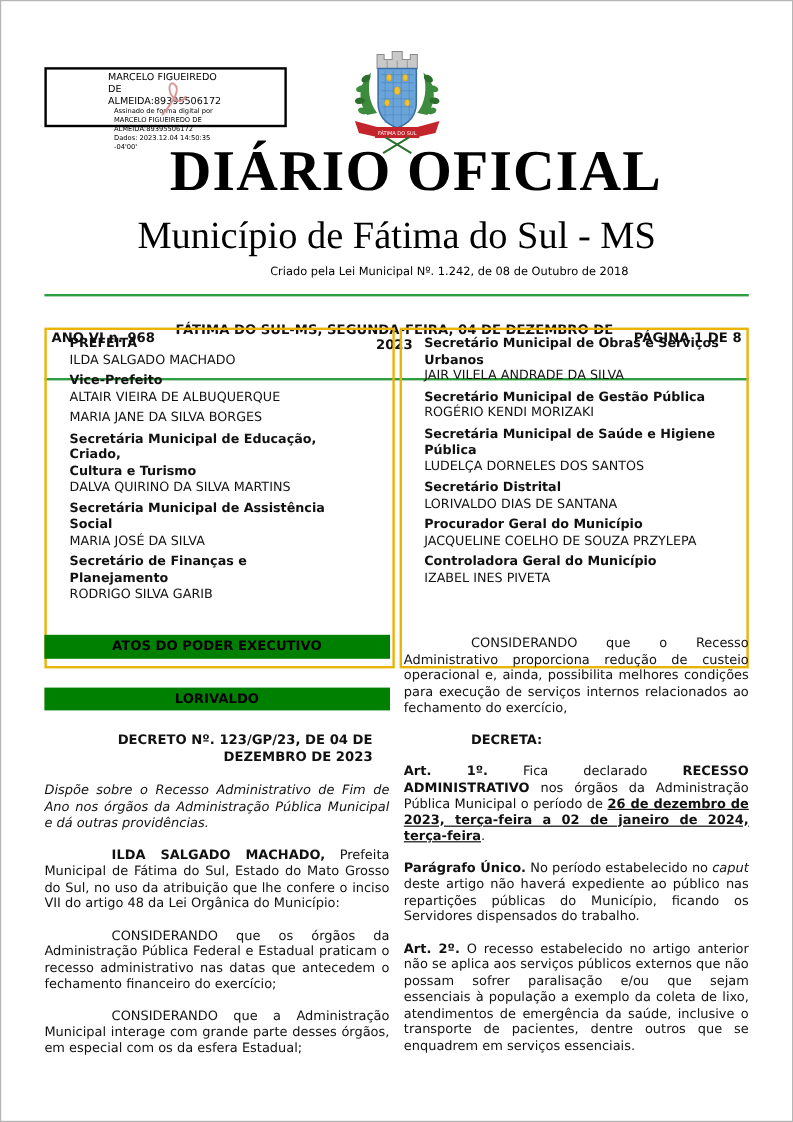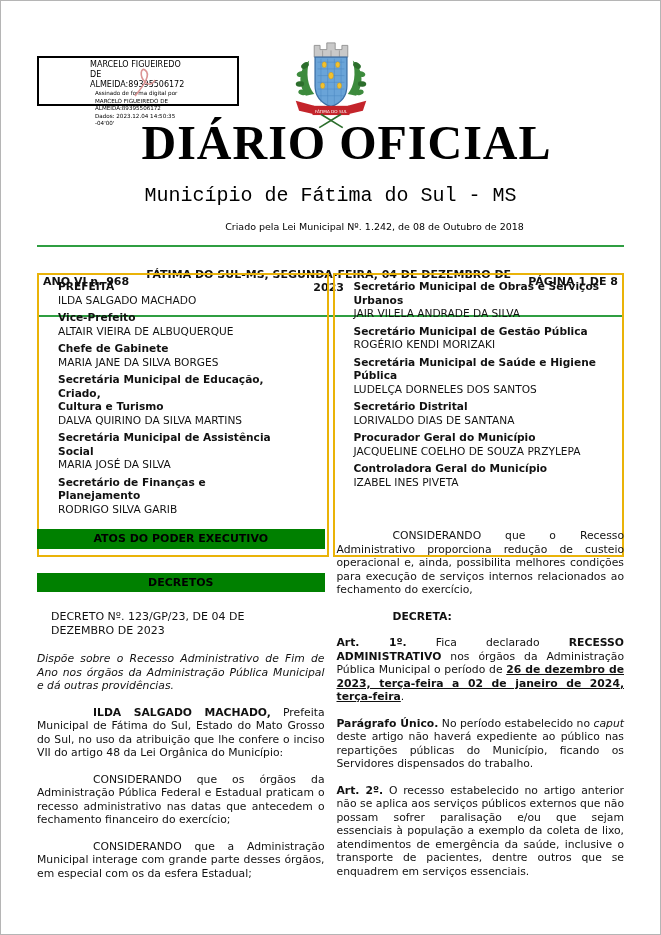--- a/index.html
+++ b/index.html
@@ -21,22 +21,22 @@
   
   .crest{position:absolute;left:50%;top:36px;transform:translateX(-50%);}
   
   .title{
     position:absolute;top:116px;left:16px;width:100%;text-align:center;
     font-family:"Liberation Serif","DejaVu Serif",serif;font-weight:bold;
     font-size:48px;line-height:52px;letter-spacing:1px;color:#000;
   }
   .subtitle{
     position:absolute;top:180px;left:0;width:100%;text-align:center;
-    font-family:Liberation Mono, monospace;
-    font-size:20px;line-height:30px;color:#000;
+    font-family:Liberation Serif, serif;
+    font-size:32px;line-height:30px;color:#000;
   }
   .law{
     position:absolute;top:220px;left:0;width:100%;text-align:center;
     font-size:9.5px;color:#000;padding-left:44px;
   }
   
   .infobar{
     position:absolute;top:244px;left:36px;right:36px;
     border-top:2px solid #2f9e41;border-bottom:2px solid #2f9e41;
     display:flex;align-items:center;justify-content:space-between;
@@ -54,21 +54,21 @@
   .pname{font-weight:normal;}
   
   .bodycols{position:absolute;top:528px;left:36px;right:36px;display:flex;gap:12px;}
   .col{flex:1;font-size:10.8px;line-height:13.5px;text-align:justify;}
   .banner{
     background:#008000;color:#000;font-weight:bold;font-size:11px;
     text-align:center;padding:3px 0;margin-bottom:24px;
   }
   .banner.second{margin-bottom:18px;}
   .decree-heading{
-    font-weight:normal;font-size:11px;line-height:14px;text-align:left;
+    font-weight:bold;font-size:11px;line-height:14px;text-align:right;
     padding:0 14px;margin-bottom:14px;
   }
   p.para{margin:0 0 13px 0;}
   .ind{text-indent:56px;}
   .b{font-weight:bold;}
   .i{font-style:italic;}
   .bu{font-weight:bold;text-decoration:underline;}
   .ital{font-style:italic;}
 </style>
 </head>
@@ -148,21 +148,20 @@
     <div class="staff-box">
       <div class="entry">
         <div class="role">PREFEITA</div>
         <div class="pname">ILDA SALGADO MACHADO</div>
       </div>
       <div class="entry">
         <div class="role">Vice-Prefeito</div>
         <div class="pname">ALTAIR VIEIRA DE ALBUQUERQUE</div>
       </div>
       <div class="entry">
-        <div class="role">Chefe de Gabinete</div>
         <div class="pname">MARIA JANE DA SILVA BORGES</div>
       </div>
       <div class="entry">
         <div class="role">Secretária Municipal de Educação, Criado,
 Cultura e Turismo</div>
         <div class="pname">DALVA QUIRINO DA SILVA MARTINS</div>
       </div>
       <div class="entry">
         <div class="role">Secretária Municipal de Assistência
 Social</div>
@@ -200,21 +199,21 @@
       <div class="entry">
         <div class="role">Controladora Geral do Município</div>
         <div class="pname">IZABEL INES PIVETA</div>
       </div>
     </div>
   </div>
 
   <div class="bodycols">
     <div class="col">
       <div class="banner">ATOS DO PODER EXECUTIVO</div>
-      <div class="banner second">DECRETOS</div>
+      <div class="banner second">LORIVALDO</div>
       <div class="decree-heading">DECRETO Nº. 123/GP/23, DE 04 DE DEZEMBRO DE 2023</div>
       <p class="para ital"><span class="i">Dispõe sobre o Recesso Administrativo de Fim de Ano nos órgãos da Administração Pública Municipal e dá outras providências.</span></p>
       <p class="para ind"><span class="b">ILDA SALGADO MACHADO,</span><span> Prefeita Municipal de Fátima do Sul, Estado do Mato Grosso do Sul, no uso da atribuição que lhe confere o inciso VII do artigo 48 da Lei Orgânica do Município:</span></p>
       <p class="para ind"><span>CONSIDERANDO que os órgãos da Administração Pública Federal e Estadual praticam o recesso administrativo nas datas que antecedem o fechamento financeiro do exercício;</span></p>
       <p class="para ind"><span>CONSIDERANDO que a Administração Municipal interage com grande parte desses órgãos, em especial com os da esfera Estadual;</span></p>
     </div>
     <div class="col">
       <p class="para ind"><span>CONSIDERANDO que o Recesso Administrativo proporciona redução de custeio operacional e, ainda, possibilita melhores condições para execução de serviços internos relacionados ao fechamento do exercício,</span></p>
       <p class="para ind"><span class="b">DECRETA:</span></p>
       <p class="para"><span class="b">Art. 1º.</span><span> Fica declarado </span><span class="b">RECESSO ADMINISTRATIVO</span><span> nos órgãos da Administração Pública Municipal o período de </span><span class="bu">26 de dezembro de 2023, terça-feira a 02 de janeiro de 2024, terça-feira</span><span>.</span></p>

